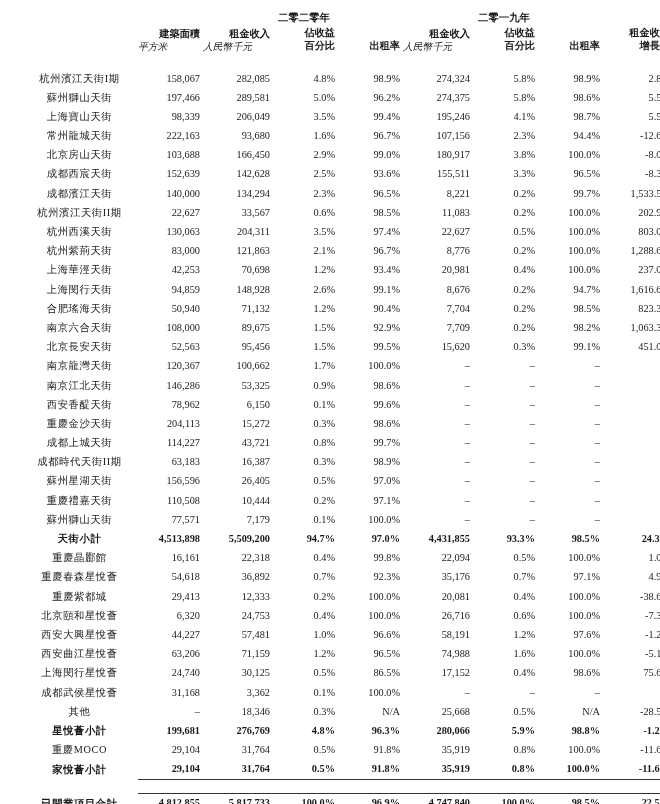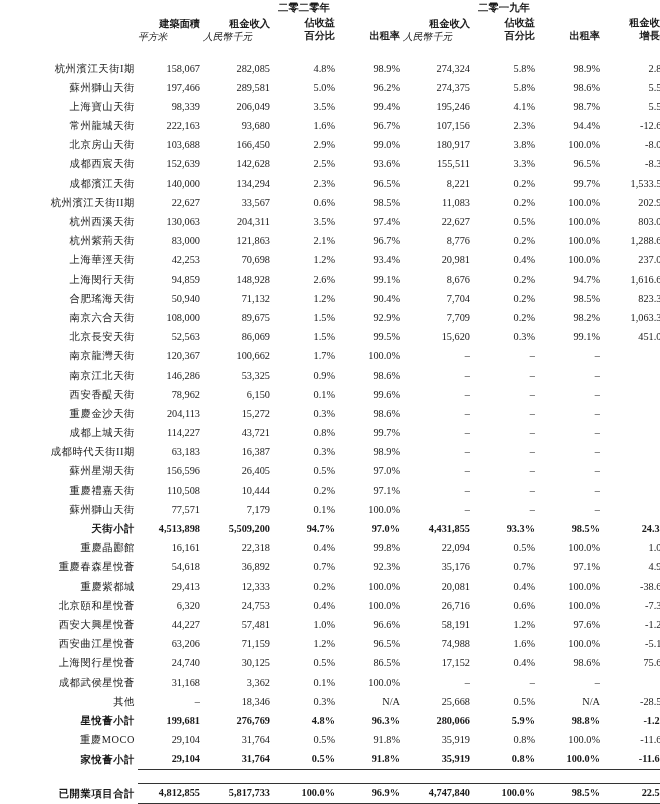--- a/index.html
+++ b/index.html
@@ -12,21 +12,21 @@
     height: 804px;
     font-family: "Liberation Serif", "DejaVu Serif", serif;
     color: #1a1a1a;
     overflow: hidden;
   }
   #sheet {
     position: relative;
     width: 660px;
     height: 660px;
     box-sizing: border-box;
-    padding: 0 6px 0 6px;
+    padding: 10px 6px 0 6px;
   }
   table.fin {
     width: 648px;
     border-collapse: collapse;
     table-layout: fixed;
     font-size: 10.3px;
     line-height: 1.0;
   }
   col.c-label  { width: 132px; }
   col.c-num    { width: 65px; }
@@ -67,21 +67,21 @@
 
   tbody td {
     padding: 0 3px 0 0;
     text-align: right;
     white-space: nowrap;
     height: 19.2px;
     font-size: 10.3px;
     vertical-align: middle;
   }
   tbody td.label {
-    text-align: right;
+    text-align: center;
     padding-left: 18px;
     letter-spacing: 0.6px;
   }
   tbody tr.bold td { font-weight: bold; }
   tr.underline-row td.num-cell {
     border-bottom: 1.1px solid #333;
   }
   tr.spacer td { height: 13px; }
 
   td.dbl {
@@ -311,21 +311,21 @@
           <td class="num-cell">1.5%</td>
           <td class="num-cell">92.9%</td>
           <td class="num-cell">7,709</td>
           <td class="num-cell">0.2%</td>
           <td class="num-cell">98.2%</td>
           <td class="num-cell">1,063.3%</td>
         </tr>
         <tr>
           <td class="label">北京長安天街</td>
           <td class="num-cell">52,563</td>
-          <td class="num-cell">86,069</td>
+          <td class="num-cell">95,456</td>
           <td class="num-cell">1.5%</td>
           <td class="num-cell">99.5%</td>
           <td class="num-cell">15,620</td>
           <td class="num-cell">0.3%</td>
           <td class="num-cell">99.1%</td>
           <td class="num-cell">451.0%</td>
         </tr>
         <tr>
           <td class="label">南京龍灣天街</td>
           <td class="num-cell">120,367</td>

